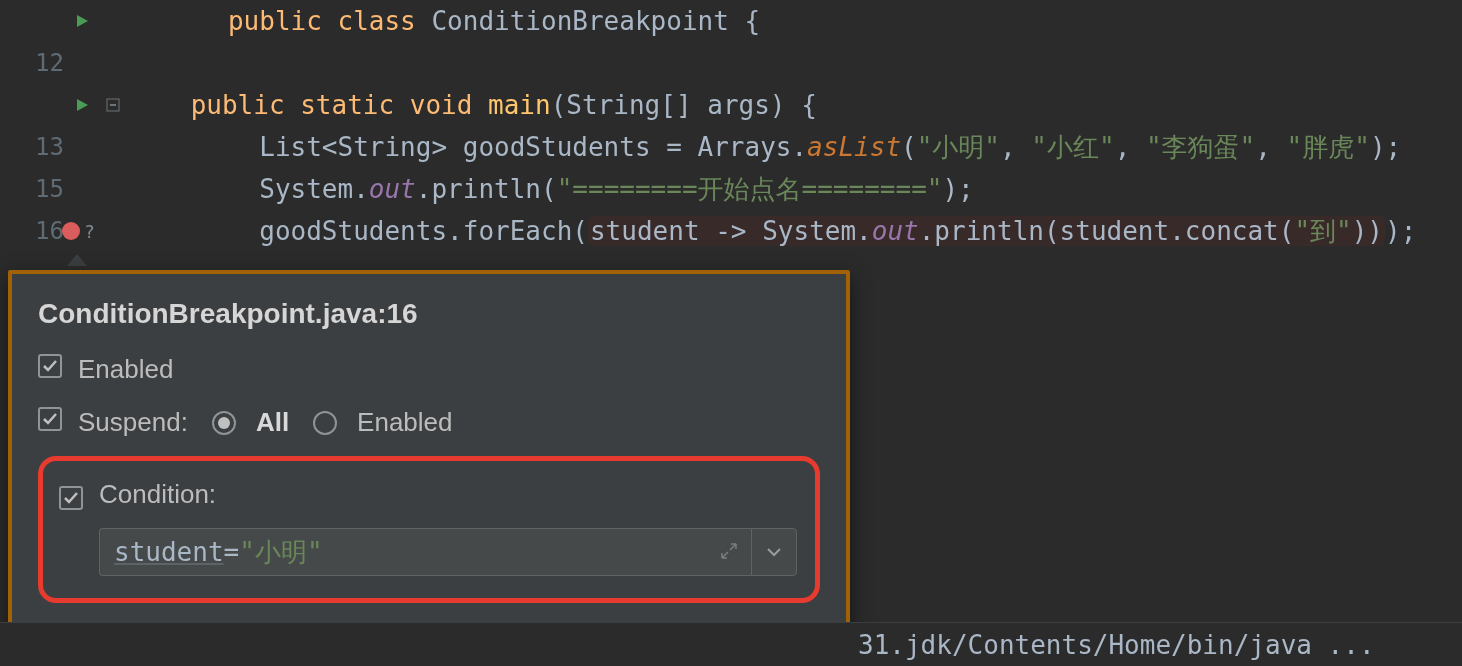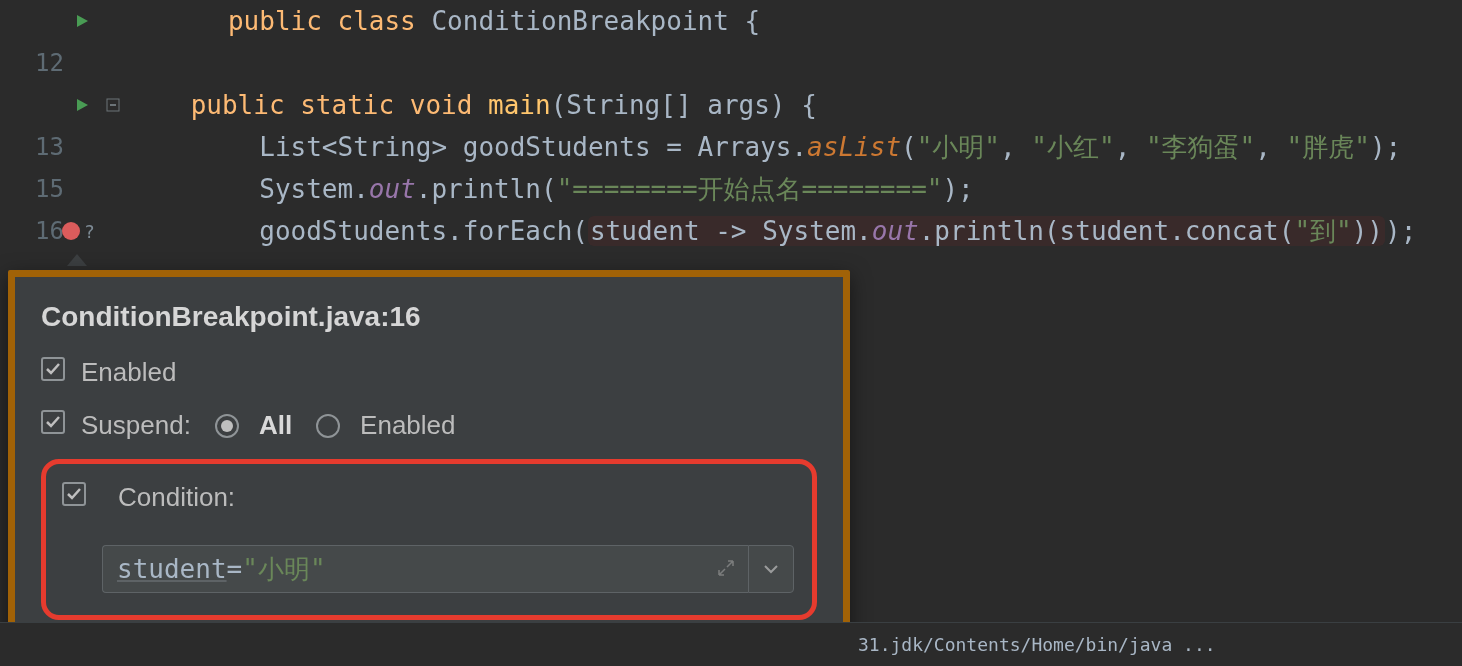--- a/index.html
+++ b/index.html
@@ -79,32 +79,32 @@
 
   .console-bar {
     position: absolute;
     left: 0; right: 0; bottom: 0;
     height: 44px;
     background: #2b2b2b;
     display: flex;
     align-items: center;
     padding-left: 858px;
     color: #a9b7c6;
-    font-size: 18px;
+    font-size: 26px;
     border-top: 1px solid #3a3f42;
   }
 
   
   .popup {
     position: absolute;
     left: 8px; top: 270px;
     width: 842px;
     height: 390px;
     background: #3c3f41;
-    border: 7px solid #a16207;
+    border: 4px solid #a16207;
     border-radius: 2px;
     box-shadow: 0 6px 20px rgba(0,0,0,0.5);
     color: #bbbbbb;
     font-family: -apple-system, "Helvetica Neue", Arial, sans-serif;
     font-size: 26px;
     padding: 24px 26px 18px 26px;
   }
   .popup-title {
     font-size: 28px;
     font-weight: 600;
@@ -144,21 +144,21 @@
   .bold { font-weight: 700; color: #d9d9d9; }
 
   .cond-box {
     position: relative;
     border: 5px solid #e63b2e;
     border-radius: 18px;
     padding: 18px 18px 22px 16px;
     margin-top: -4px;
   }
   .cond-row {
-    display: flex; align-items: flex-start; gap: 32px; margin-bottom: 32px;
+    display: flex; align-items: flex-end; gap: 16px; margin-bottom: 18px;
   }
   .input-wrap {
     display: flex;
     align-items: stretch;
     margin-left: 40px;
     height: 48px;
   }
   .cond-input {
     flex: 1;
     background: #45494a;

